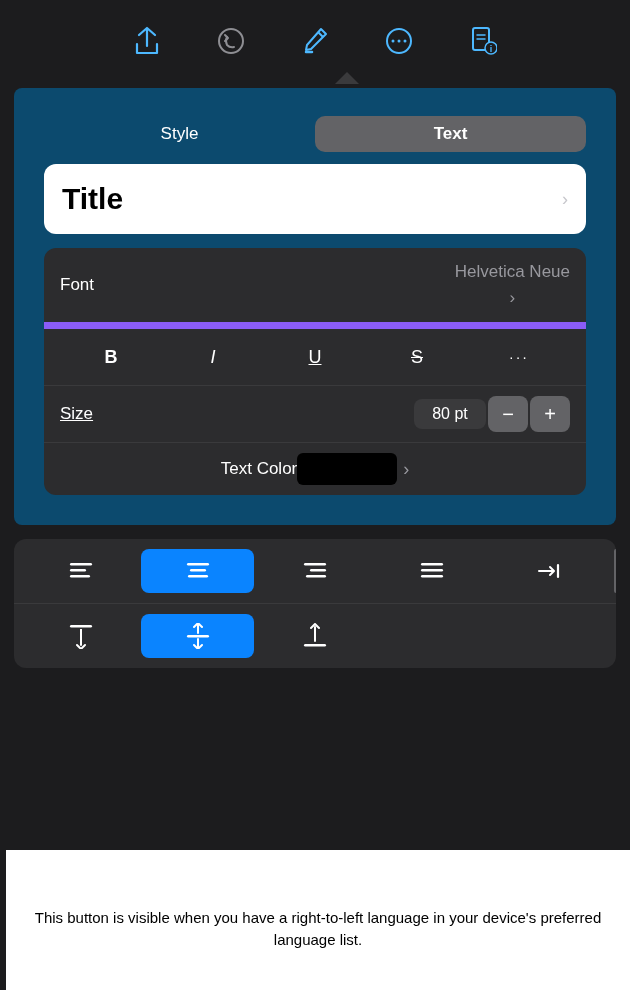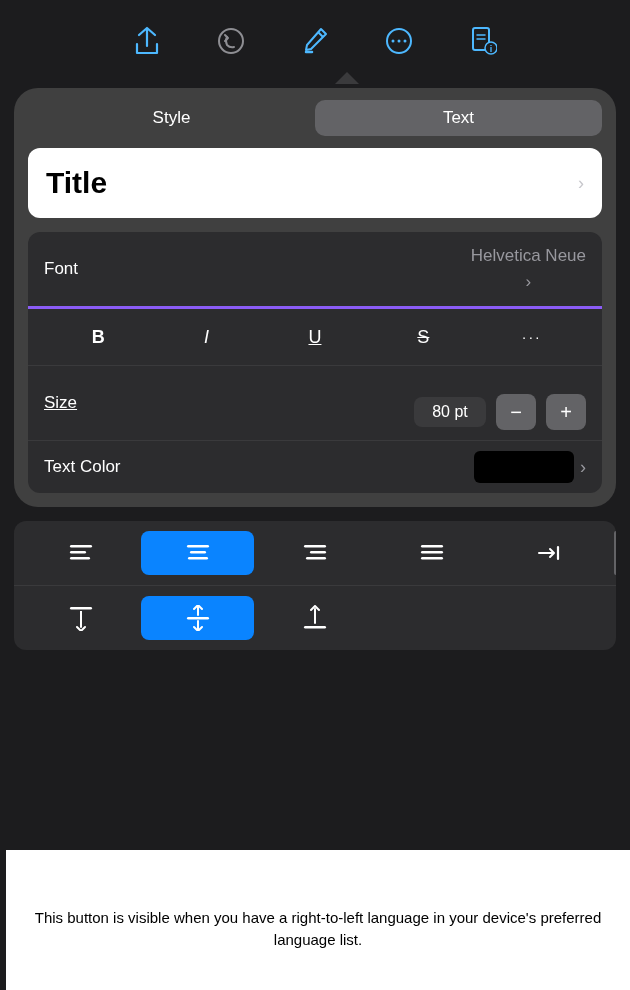--- a/index.html
+++ b/index.html
@@ -44,24 +44,24 @@
       width: 0;
       height: 0;
       border-left: 12px solid transparent;
       border-right: 12px solid transparent;
       border-bottom: 12px solid #3a3a3c;
       z-index: 10;
     }
 
     
     .panel {
-      background: #404040;
-      border-radius: 24px;
+      background: #0c4a6e;
+      border-radius: 8px;
       margin: 16px 14px 0 14px;
-      padding: 0;
+      padding: 16px;
       overflow: hidden;
     }
 
     
     .tab-bar {
       display: flex;
       align-items: center;
       padding: 12px 14px 12px 14px;
       gap: 0;
     }
@@ -70,21 +70,21 @@
       text-align: center;
       padding: 8px 10px;
       border-radius: 10px;
       font-size: 17px;
       font-weight: 400;
       color: #ffffff;
       cursor: pointer;
     }
     .tab.active {
       background: #636366;
-      font-weight: 400;
+      font-weight: 700;
     }
 
     
     .section-label {
       color: #98989e;
       font-size: 12px;
       font-weight: 500;
       letter-spacing: 0.8px;
       text-transform: uppercase;
       padding: 14px 20px 8px 20px;
@@ -116,21 +116,21 @@
       background: #2c2c2e;
       border-radius: 12px;
       margin: 0 14px 14px 14px;
       overflow: hidden;
     }
     .font-row {
       display: flex;
       align-items: center;
       justify-content: space-between;
       padding: 14px 16px;
-      border-bottom: 3px solid #8b5cf6;
+      border-bottom: 7px solid #8b5cf6;
       cursor: pointer;
     }
     .font-label {
       color: #ffffff;
       font-size: 17px;
     }
     .font-value {
       color: #98989e;
       font-size: 17px;
       display: flex;
@@ -173,22 +173,21 @@
       border-bottom: 1px solid #3a3a3c;
     }
     .size-label {
       color: #ffffff;
       font-size: 17px;
       text-decoration: underline;
     }
     .size-controls {
       display: flex;
       align-items: center;
-      gap: 10px;
-      margin-top: 18px;
+      gap: 2px;
     }
     .size-value {
       background: #3a3a3c;
       border-radius: 8px;
       padding: 6px 14px;
       color: #ffffff;
       font-size: 16px;
       min-width: 72px;
       text-align: center;
     }
@@ -202,21 +201,21 @@
       justify-content: center;
       color: #ffffff;
       font-size: 20px;
       cursor: pointer;
     }
 
     
     .color-row {
       display: flex;
       align-items: center;
-      justify-content: space-between;
+      justify-content: center;
       padding: 10px 16px;
       cursor: pointer;
     }
     .color-label {
       color: #ffffff;
       font-size: 17px;
     }
     .color-swatch-container {
       display: flex;
       align-items: center;

